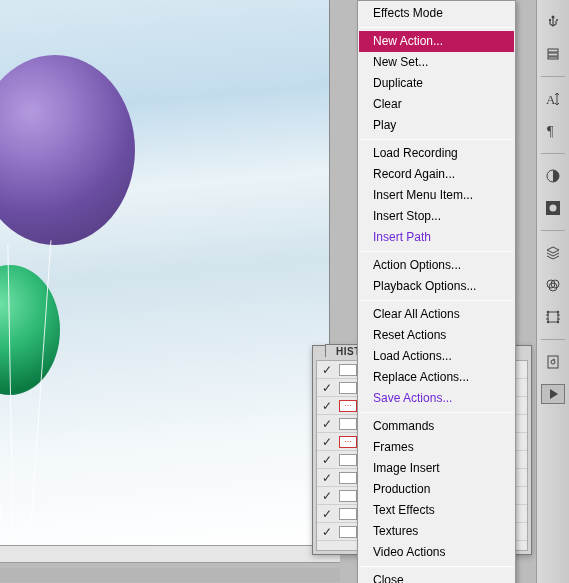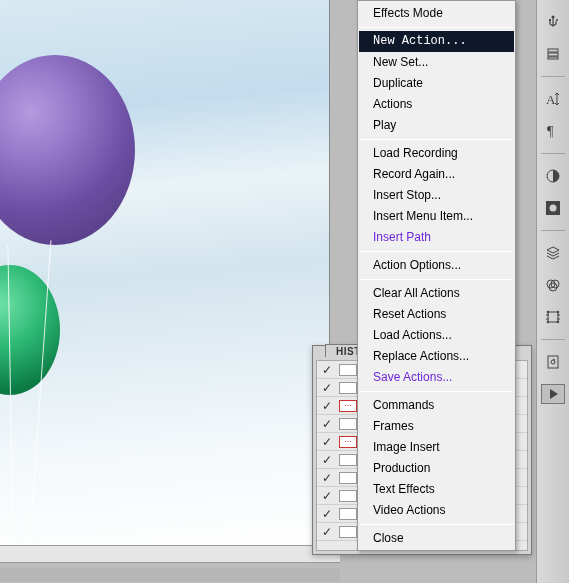--- a/index.html
+++ b/index.html
@@ -91,21 +91,21 @@
   box-shadow: 2px 2px 4px rgba(0,0,0,.25);
   padding: 2px 1px 1px 1px;
 }
 .menu-item {
   padding: 3px 12px 3px 14px;
   color: #000; cursor: default;
   white-space: nowrap;
   line-height: 15px;
 }
 .menu-item.disabled { color: #6d28d9; }
-.menu-item.selected { background: #0f172a; color: #fff; font-family: Liberation Mono, monospace; }
+.menu-item.selected { background: #be185d; color: #fff; }
 .menu-sep { height: 1px; background: #c4c4c4; margin: 3px 1px; border-bottom: 1px solid #fff; }
 
 </style>
 </head>
 <body>
 
 <div class="canvas">
   <div class="balloon purple"></div>
   <div class="balloon green"></div>
   <div class="string s1"></div>
@@ -160,42 +160,44 @@
       </div>
     </div>
 </div>
 
 <div class="menu" id="ctx-menu">
     <div class="menu-item">Effects Mode</div>
     <div class="menu-sep"></div>
     <div class="menu-item selected">New Action...</div>
     <div class="menu-item">New Set...</div>
     <div class="menu-item">Duplicate</div>
-    <div class="menu-item">Actions</div>
+    <div class="menu-item">Clear</div>
     <div class="menu-item">Play</div>
     <div class="menu-sep"></div>
     <div class="menu-item">Load Recording</div>
     <div class="menu-item">Record Again...</div>
+    <div class="menu-item">Insert Menu Item...</div>
     <div class="menu-item">Insert Stop...</div>
-    <div class="menu-item">Insert Menu Item...</div>
     <div class="menu-item disabled">Insert Path</div>
     <div class="menu-sep"></div>
     <div class="menu-item">Action Options...</div>
+    <div class="menu-item">Playback Options...</div>
     <div class="menu-sep"></div>
     <div class="menu-item">Clear All Actions</div>
     <div class="menu-item">Reset Actions</div>
     <div class="menu-item">Load Actions...</div>
     <div class="menu-item">Replace Actions...</div>
     <div class="menu-item disabled">Save Actions...</div>
     <div class="menu-sep"></div>
     <div class="menu-item">Commands</div>
     <div class="menu-item">Frames</div>
     <div class="menu-item">Image Insert</div>
     <div class="menu-item">Production</div>
     <div class="menu-item">Text Effects</div>
+    <div class="menu-item">Textures</div>
     <div class="menu-item">Video Actions</div>
     <div class="menu-sep"></div>
     <div class="menu-item">Close</div>
   </div>
 
 <div class="right-bar" id="right-bar">
     <div class="tool">
       <svg viewBox="0 0 16 16">
         <circle cx="8" cy="3" r="1.5" fill="#444"></circle>
         <path d="M8 4v8M8 12l-3-2v-3M8 12l3-2v-3" stroke="#444" fill="none" stroke-width="1.2"></path>

